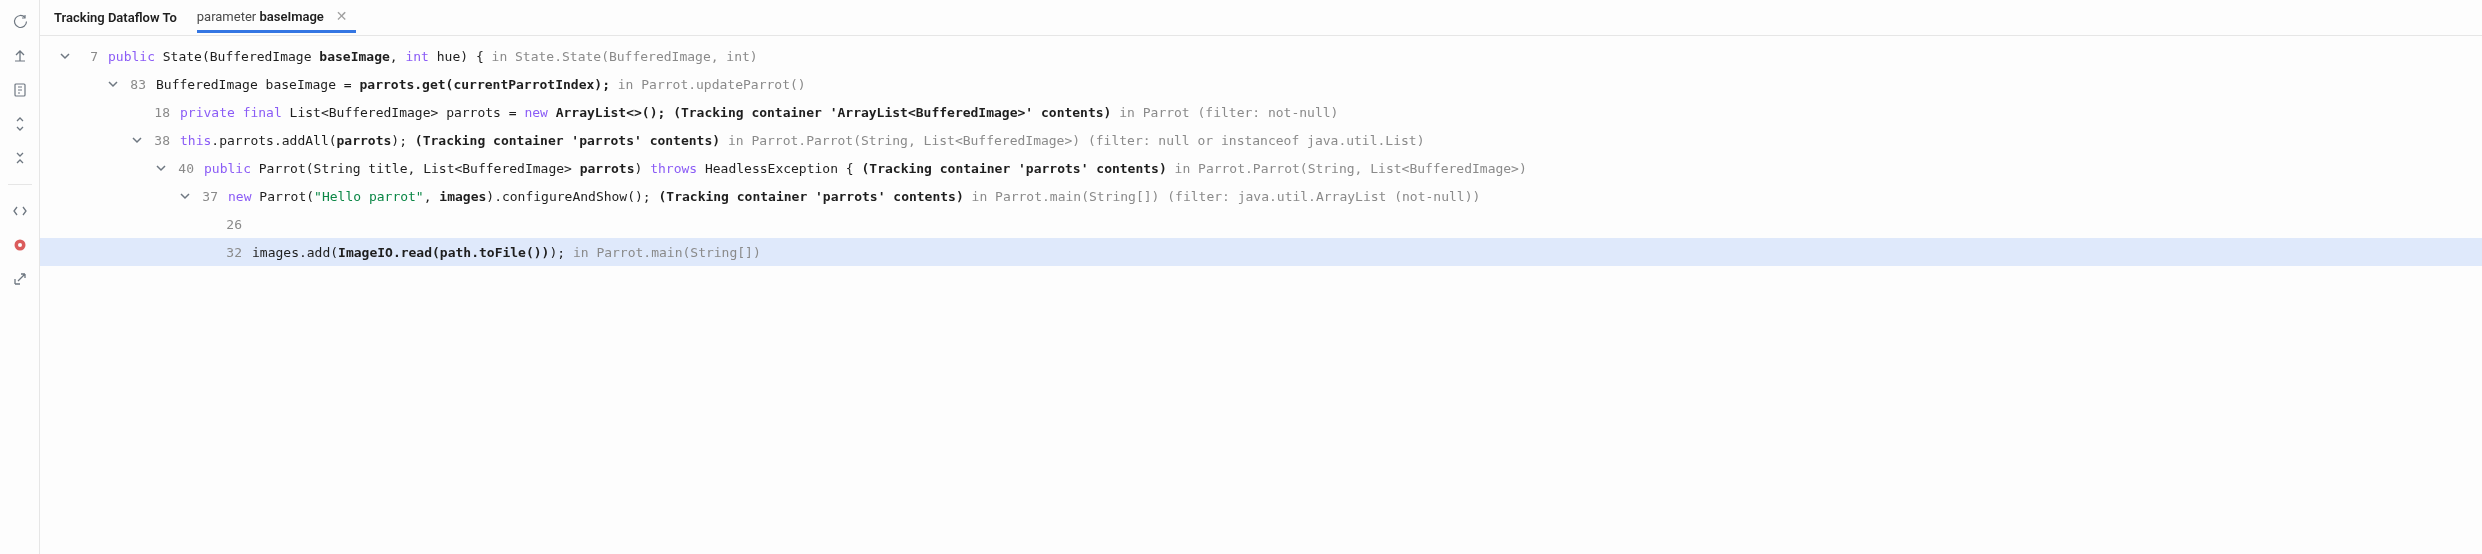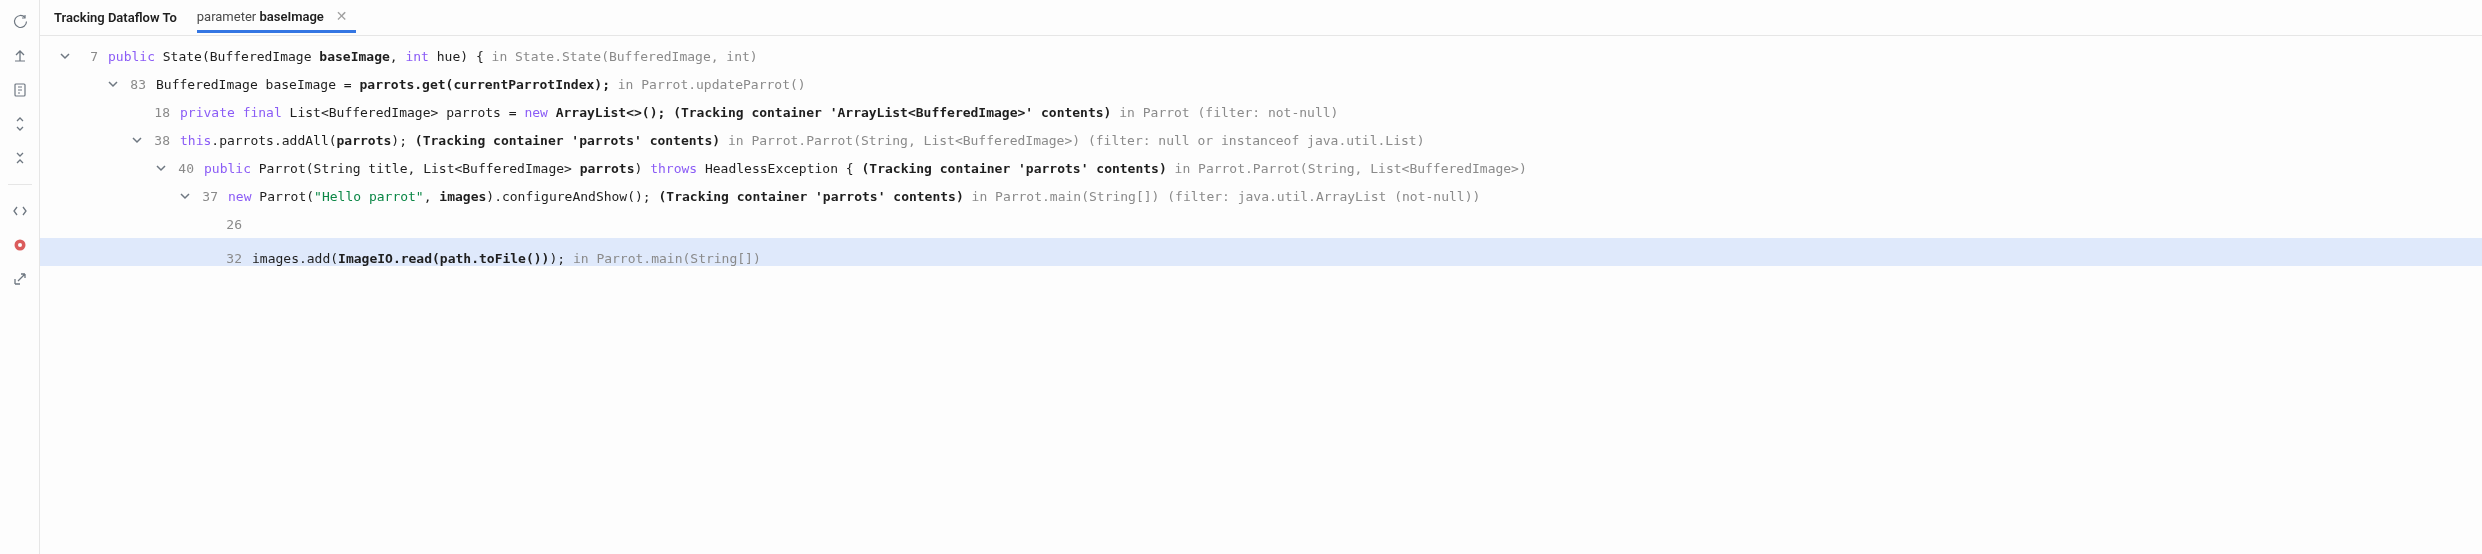--- a/index.html
+++ b/index.html
@@ -78,21 +78,21 @@
     }
     .tree-row {
       display: flex;
       align-items: center;
       height: 28px;
       padding-left: 18px;
       white-space: nowrap;
       font-family: ui-monospace, SFMono-Regular, "SF Mono", Menlo, Consolas, monospace;
       font-size: 13px;
     }
-    .tree-row.selected { background: #dfe9fb; align-items: flex-end; }
+    .tree-row.selected { background: #dfe9fb; }
     .chevron {
       width: 14px;
       height: 14px;
       display: inline-flex;
       align-items: center;
       justify-content: center;
       margin-right: 4px;
       color: #6e7781;
       flex-shrink: 0;
     }

